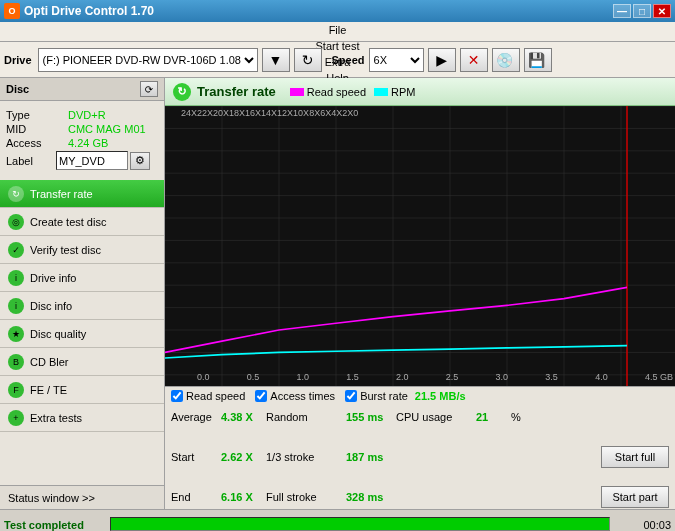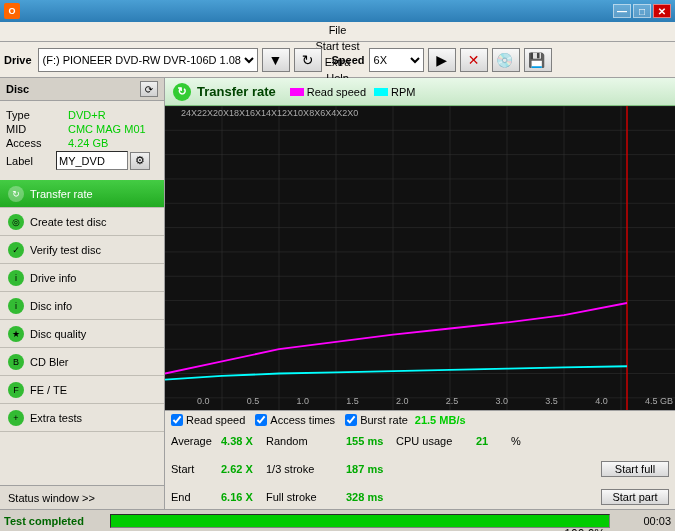--- a/index.html
+++ b/index.html
@@ -66,45 +66,46 @@
     .legend-item { display: flex; align-items: center; gap: 3px; font-size: 11px; color: #000; }
     .legend-color { width: 14px; height: 8px; }
 
     
     .chart-controls { background: #e8e4dc; padding: 3px 6px; display: flex; align-items: center; gap: 10px; border-top: 1px solid #a0a0a0; }
     .check-item { display: flex; align-items: center; gap: 3px; font-size: 11px; }
     .check-item input[type=checkbox] { width: 12px; height: 12px; }
     .burst-rate-val { color: #00cc00; font-weight: bold; margin-left: 4px; }
 
     
-    .stats-area { background: #e8e4dc; padding: 2px 6px; display: flex; flex-direction: column; gap: 8px; }
+    .stats-area { background: #e8e4dc; padding: 2px 6px; display: flex; flex-direction: column; gap: 20px; }
     .stats-row { display: flex; align-items: center; gap: 0; height: 20px; }
     .stat-label { font-size: 11px; width: 50px; }
     .stat-val { font-size: 11px; color: #00aa00; font-weight: bold; width: 45px; }
     .stat-label2 { font-size: 11px; width: 80px; }
     .stat-val2 { font-size: 11px; color: #00aa00; font-weight: bold; width: 50px; }
     .stat-label3 { font-size: 11px; width: 80px; }
     .stat-val3 { font-size: 11px; color: #00aa00; font-weight: bold; width: 35px; }
     .stat-pct { font-size: 11px; }
-    .action-btn { height: 16px; width: 68px; border: 1px solid #808080; background: linear-gradient(to bottom, #f8f8f8, #d8d8d8); font-size: 11px; cursor: pointer; margin-left: 4px; }
-
-    
-    .status-bar { height: 22px; background: #d4d0c8; border-top: 1px solid #a0a0a0; display: flex; align-items: center; padding: 0 4px; gap: 16px; }
+    .action-btn { height: 22px; width: 68px; border: 1px solid #808080; background: linear-gradient(to bottom, #f8f8f8, #d8d8d8); font-size: 11px; cursor: pointer; margin-left: 4px; }
+
+    
+    .status-bar { height: 22px; background: #d4d0c8; border-top: 1px solid #a0a0a0; display: flex; align-items: flex-end; padding: 0 4px; gap: 16px; }
     .status-text { font-size: 11px; color: #006600; font-weight: bold; width: 90px; }
     .progress-container { flex: 1; height: 14px; background: #a0a0a0; border: 1px inset #808080; position: relative; }
     .progress-bar { height: 100%; background: #00cc00; }
     .progress-label { position: absolute; right: 4px; top: 12px; font-size: 12px; font-weight: normal; line-height: 14px; color: #000; }
     .time-display { font-size: 11px; color: #000; width: 45px; text-align: right; }
   </style>
 </head>
 <body>
 
 <div class="title-bar">
   <div class="title-bar-left">
     <div class="title-bar-icon">O</div>
+    <span>Opti Drive Control 1.70</span>
   </div>
   <div class="title-bar-controls">
     <div class="title-btn">—</div>
     <div class="title-btn">□</div>
     <div class="title-btn close">✕</div>
   </div>
 </div>
 
 <div class="menu-bar">
   <span class="menu-item">File</span>

